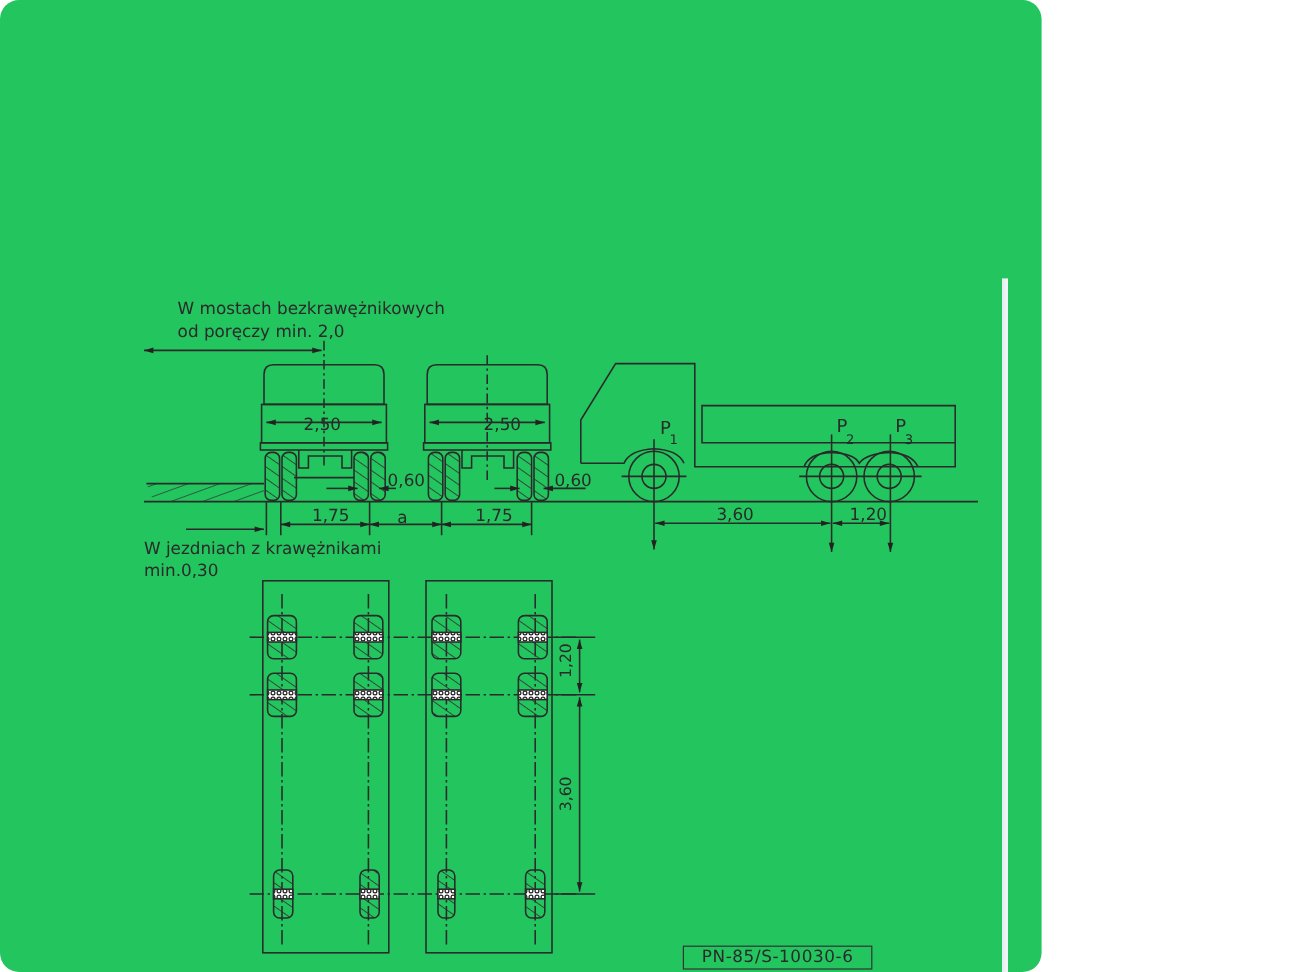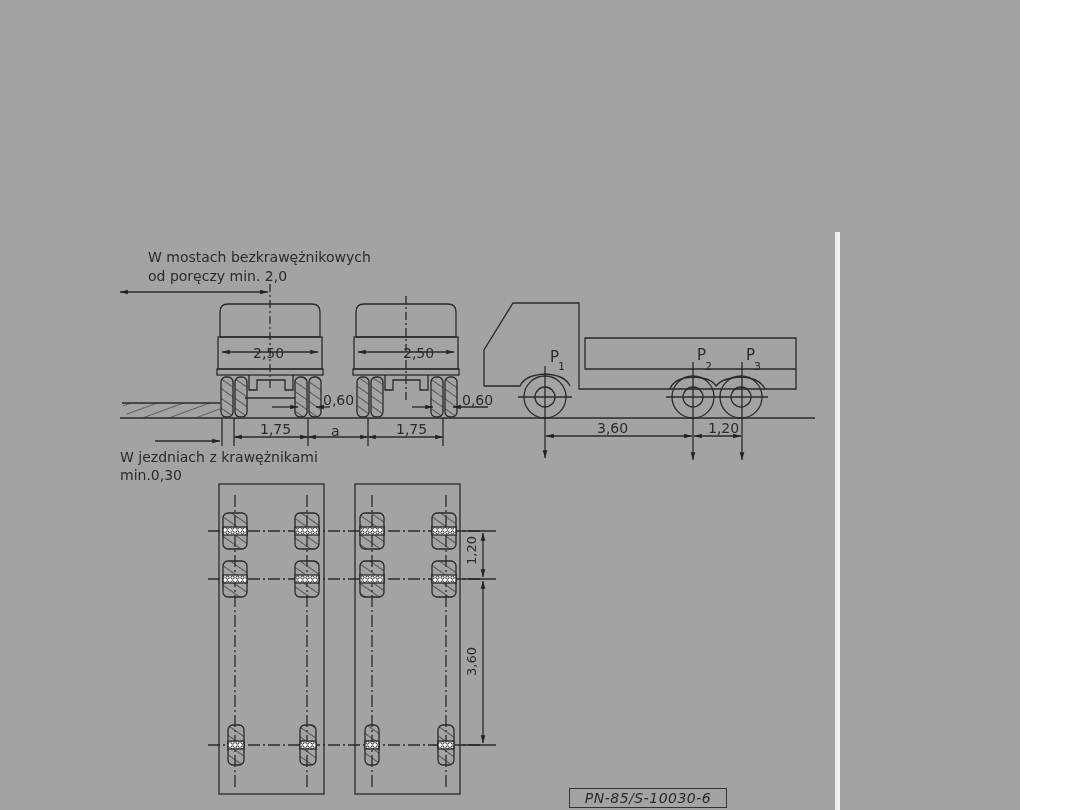--- a/index.html
+++ b/index.html
@@ -1,21 +1,21 @@
 <!DOCTYPE html>
 <html><head>
 <meta charset="utf-8">
 <style>
   html, body { margin:0; padding:0; background:#ffffff; }
   body { width:1080px; height:810px; position:relative; overflow:hidden; font-family:"DejaVu Sans", sans-serif; }
-  .page { position:absolute; left:0; top:0; width:1020px; height:810px; background:#a3a3a3; }
+  .page { position:absolute; left:0; top:0; width:868px; height:810px; background:#22c55e;border-radius:16px; }
   .scan-strip { position:absolute; left:835px; top:232px; width:5px; height:578px; background:linear-gradient(to right,#e6ecee,#f4f7f8); }
   svg { position:absolute; left:0; top:0; }
   .txt { font-family:"DejaVu Sans", sans-serif; fill:#2a2a2a; }
-  .std-box { position:absolute; left:569px; top:788px; width:158px; height:20px; border:1.3px solid #333; box-sizing:border-box; font-size:14px; line-height:18px; text-align:center; color:#2a2a2a; font-family:"DejaVu Sans", sans-serif; letter-spacing:0.5px;font-style:italic; }
+  .std-box { position:absolute; left:569px; top:788px; width:158px; height:20px; border:1.3px solid #333; box-sizing:border-box; font-size:14px; line-height:18px; text-align:center; color:#2a2a2a; font-family:"DejaVu Sans", sans-serif; letter-spacing:0.5px; }
 </style>
 </head>
 <body>
 
 <div class="page">
   <div class="scan-strip"></div>
 
   <svg width="1080" height="810" viewBox="0 0 1080 810">
     <defs>
       <pattern id="hatch" patternUnits="userSpaceOnUse" width="8" height="8" patternTransform="rotate(-55)">

